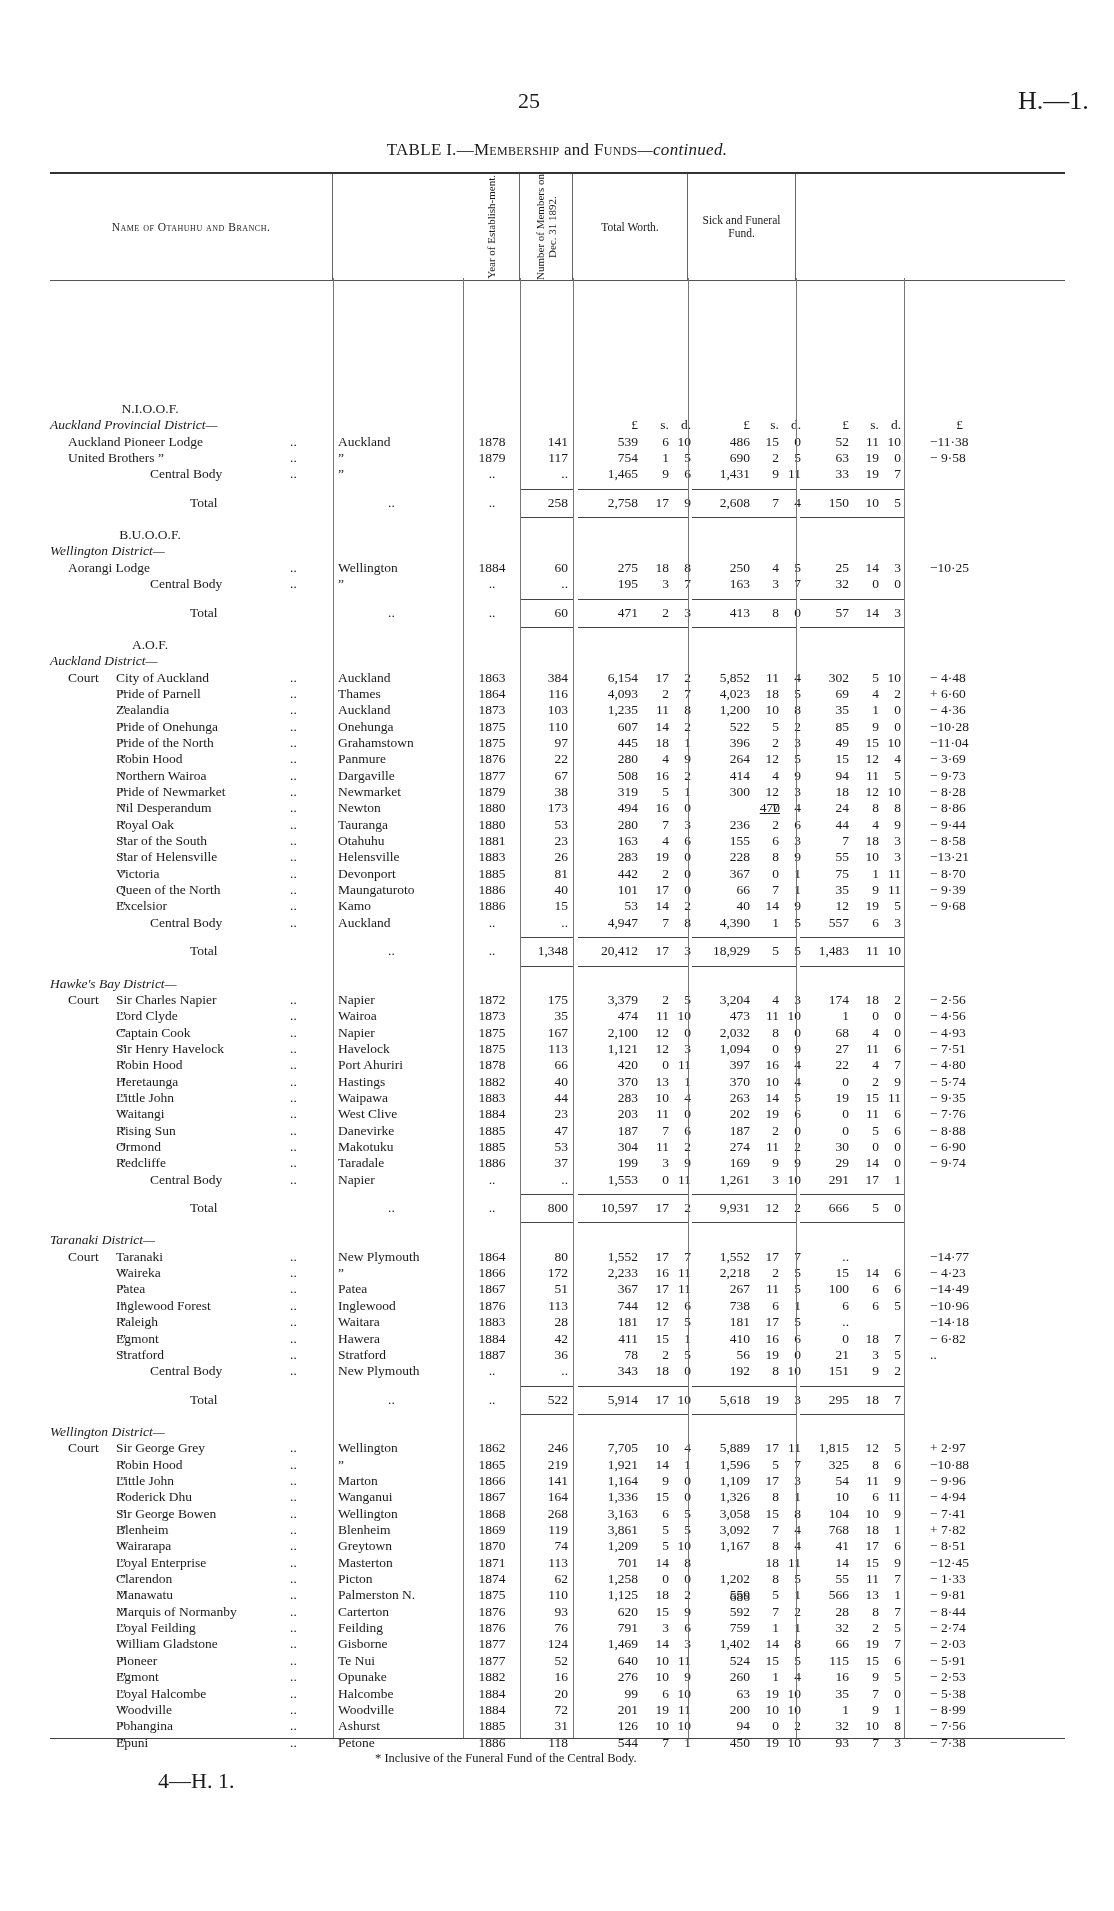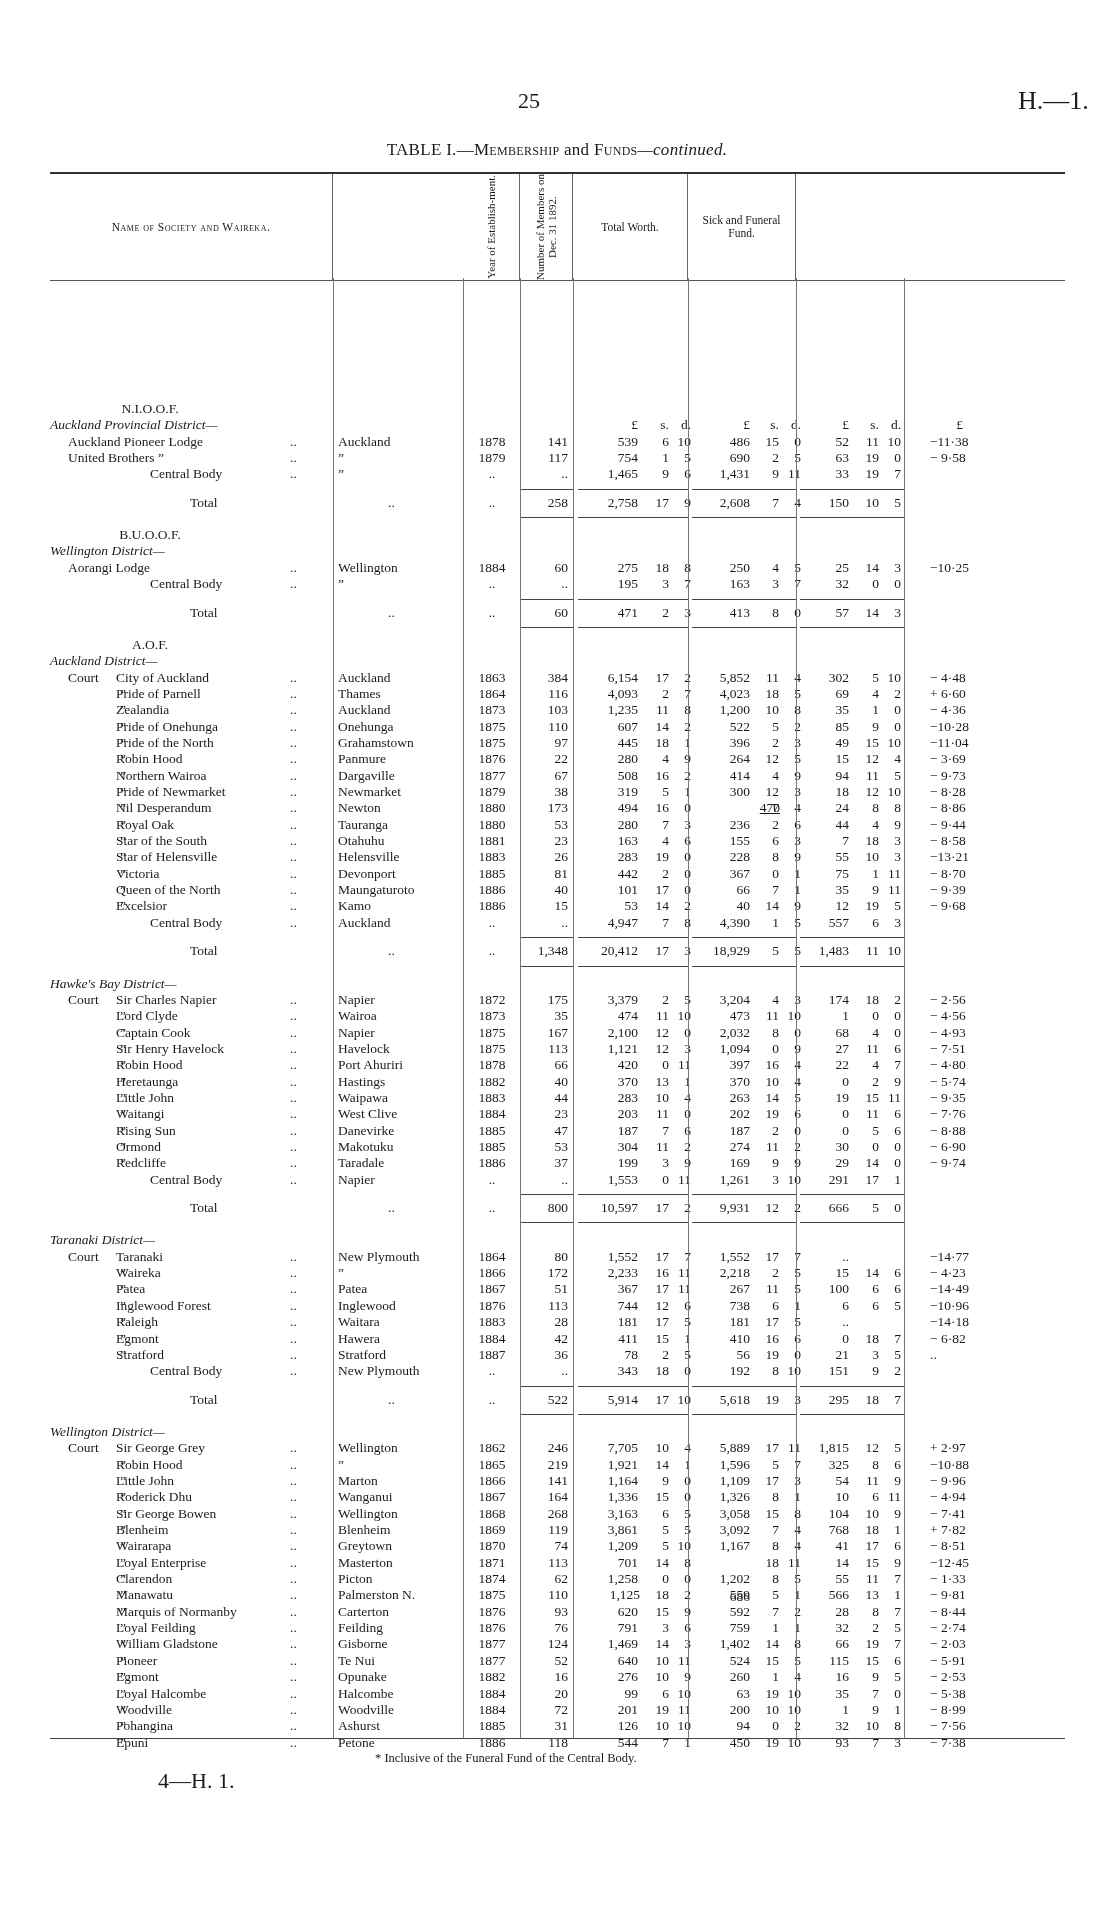--- a/index.html
+++ b/index.html
@@ -34,21 +34,21 @@
 
 <div class="pagenum">25</div>
 <div class="docref">H.—1.</div>
 <div class="title">
   <span>TABLE I.—</span><span class="sc">Membership</span><span> and </span><span class="sc">Funds</span><i>—continued.</i>
 </div>
 
 <div class="tbl">
   <div class="hdr">
     <div class="hcell" style="left:0;width:283px;">
-        <span class="sc2">Name of Society and Waireka.</span>
+        <span class="sc2">Name of Otahuhu and Branch.</span>
       </div>
     <div class="hcell" style="left:413px;width:57px;">
         <span class="vert">Year of Establish-ment.</span>
       </div>
     <div class="hcell" style="left:470px;width:53px;">
         <span class="vert">Number of Members on Dec. 31 1892.</span>
       </div>
     <div class="hcell" style="left:638px;width:108px;">
         <span>Sick and Funeral Fund.</span>
       </div>
@@ -1101,21 +1101,21 @@
         <span class="c r" style="left:833px;width:18px;">7</span>
         <span class="c" style="left:880px;">− 1·33</span>
       </div>
       <div class="row" style="top:1306.3999999999994px;">
         <span class="c" style="left:70px;">”</span>
         <span class="c" style="left:66px;">Manawatu</span>
         <span class="c" style="left:240px;">..</span>
         <span class="c" style="left:288px;">Palmerston N.</span>
         <span class="c ctr" style="left:418px;width:48px;">1875</span>
         <span class="c r" style="left:475px;width:43px;">110</span>
-        <span class="c r" style="left:488px;width:70px;padding-left:32px;">1,125</span>
+        <span class="c r" style="left:518px;width:70px;">1,125</span>
         <span class="c r" style="left:601px;width:18px;">18</span>
         <span class="c r" style="left:623px;width:18px;">2</span>
         <span class="c r" style="left:630px;width:70px;">559</span>
         <span class="c r" style="left:711px;width:18px;">5</span>
         <span class="c r" style="left:733px;width:18px;">1</span>
         <span class="c r" style="left:729px;width:70px;">566</span>
         <span class="c r" style="left:811px;width:18px;">13</span>
         <span class="c r" style="left:833px;width:18px;">1</span>
         <span class="c" style="left:880px;">− 9·81</span>
       </div>

